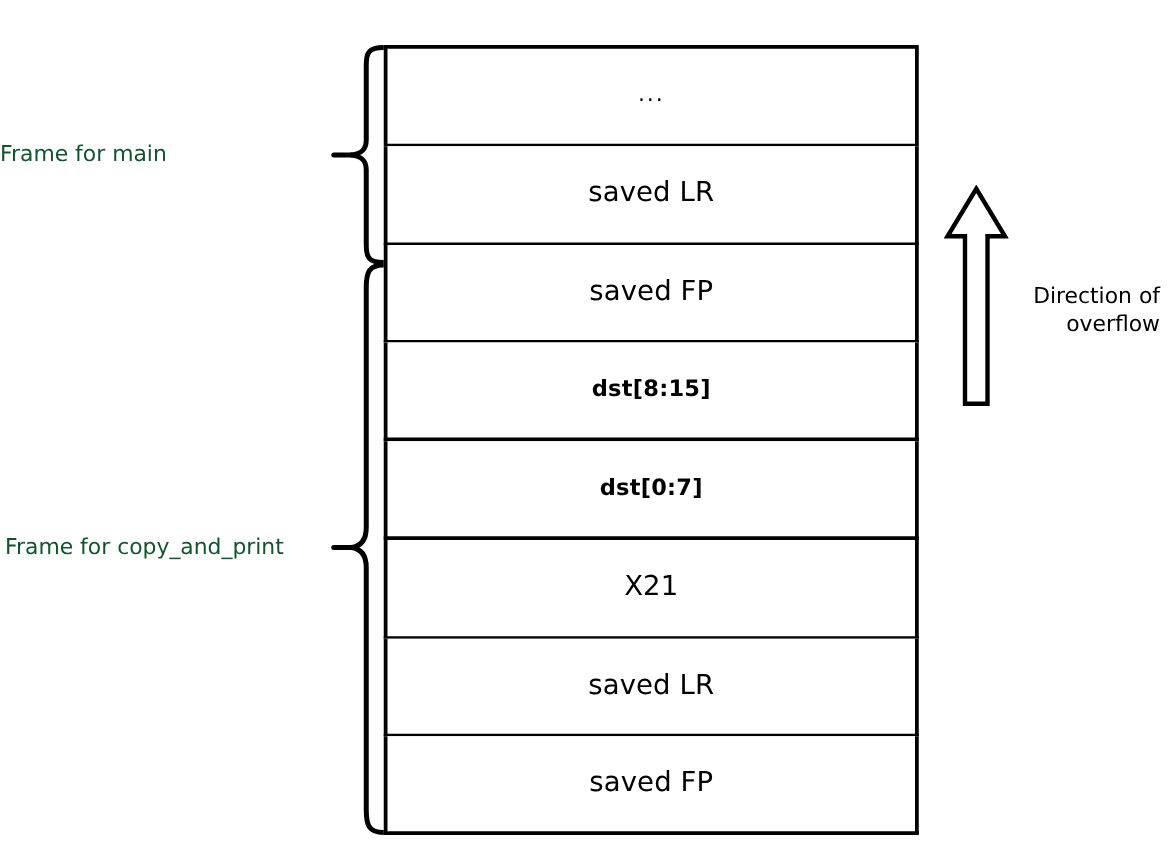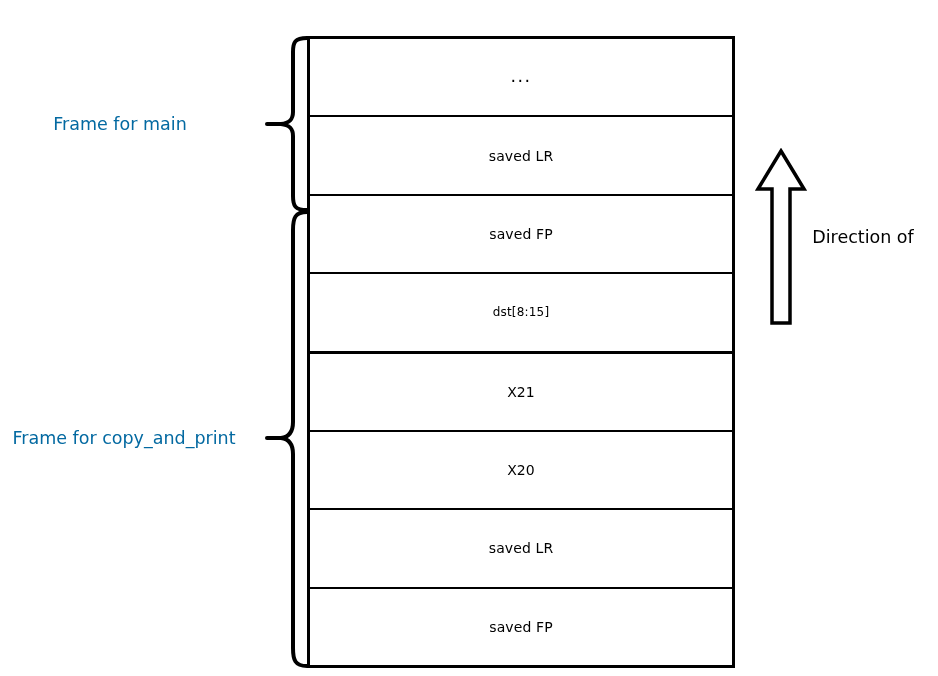--- a/index.html
+++ b/index.html
@@ -43,58 +43,58 @@
     justify-content: center;
     background: #ffffff;
   }
   .stack-row:first-child {
     border-top: 3px solid #000;
   }
   .stack-row:last-child {
     border-bottom: 3px solid #000;
   }
   .stack-row .cell-label {
-    font-size: 14px;
+    font-size: 22px;
     line-height: 1;
     letter-spacing: 0.1px;
     color: #000000;
     white-space: nowrap;
   }
   .stack-row.highlight {
     border-left-width: 3px;
     border-right-width: 3px;
     border-bottom-width: 3px;
   }
   .stack-row.highlight + .stack-row {
     border-top: 0;
   }
   .stack-row.highlight .cell-label {
-    font-weight: normal;
-    font-size: 12px;
+    font-weight: bold;
+    font-size: 18px;
     letter-spacing: 0.2px;
   }
   .stack-row.ellipsis .cell-label {
     font-size: 17.5px;
     letter-spacing: 1.5px;
   }
 
   
   .brace {
     position: absolute;
     left: 265px;
   }
   .brace svg { display: block; overflow: visible; }
 
   
   .frame-label {
     position: absolute;
-    text-align: center;
+    text-align: left;
     font-size: 17.5px;
     line-height: 1.1;
-    color: #0369a1;
+    color: #14532d;
     white-space: nowrap;
   }
 
   
   #overflow-arrow {
     position: absolute;
     left: 755px;
     top: 148px;
   }
   #overflow-arrow svg { display: block; }
@@ -102,21 +102,21 @@
   #overflow-caption {
     position: absolute;
     left: 798px;
     top: 226px;
     width: 130px;
     text-align: center;
     font-size: 17.5px;
     line-height: 1.32;
     color: #000000;
   }
-  #overflow-caption .cap-line { display: block; white-space: nowrap; }
+  #overflow-caption .cap-line { display: block; white-space: nowrap; text-align: right; }
 </style>
 </head>
 <body>
 
 <div id="canvas">
 
   <div class="brace" style="top:36px;">
     <svg width="44" height="176" viewBox="0 0 44 176" aria-hidden="true">
       <path d="M 42 2
                C 30 2, 28 6, 28 16
@@ -157,29 +157,29 @@
     </div>
 
     <div class="stack-row">
       <span class="cell-label">saved FP</span>
     </div>
 
     <div class="stack-row highlight">
       <span class="cell-label">dst[8:15]</span>
     </div>
 
+    <div class="stack-row highlight">
+      <span class="cell-label">dst[0:7]</span>
+    </div>
 
 
     <div class="stack-row">
       <span class="cell-label">X21</span>
     </div>
 
-    <div class="stack-row">
-      <span class="cell-label">X20</span>
-    </div>
 
 
     <div class="stack-row">
       <span class="cell-label">saved LR</span>
     </div>
 
     <div class="stack-row">
       <span class="cell-label">saved FP</span>
     </div>
 
@@ -193,15 +193,16 @@
                L 35 175
                L 17 175
                L 17 41
                L 3 41
                Z" fill="#ffffff" stroke="#000000" stroke-width="3.5" stroke-linejoin="miter"></path>
     </svg>
   </div>
 
   <div id="overflow-caption">
     <span class="cap-line">Direction of</span>
+    <span class="cap-line">overflow</span>
   </div>
 
 </div>
 
 </body></html>

